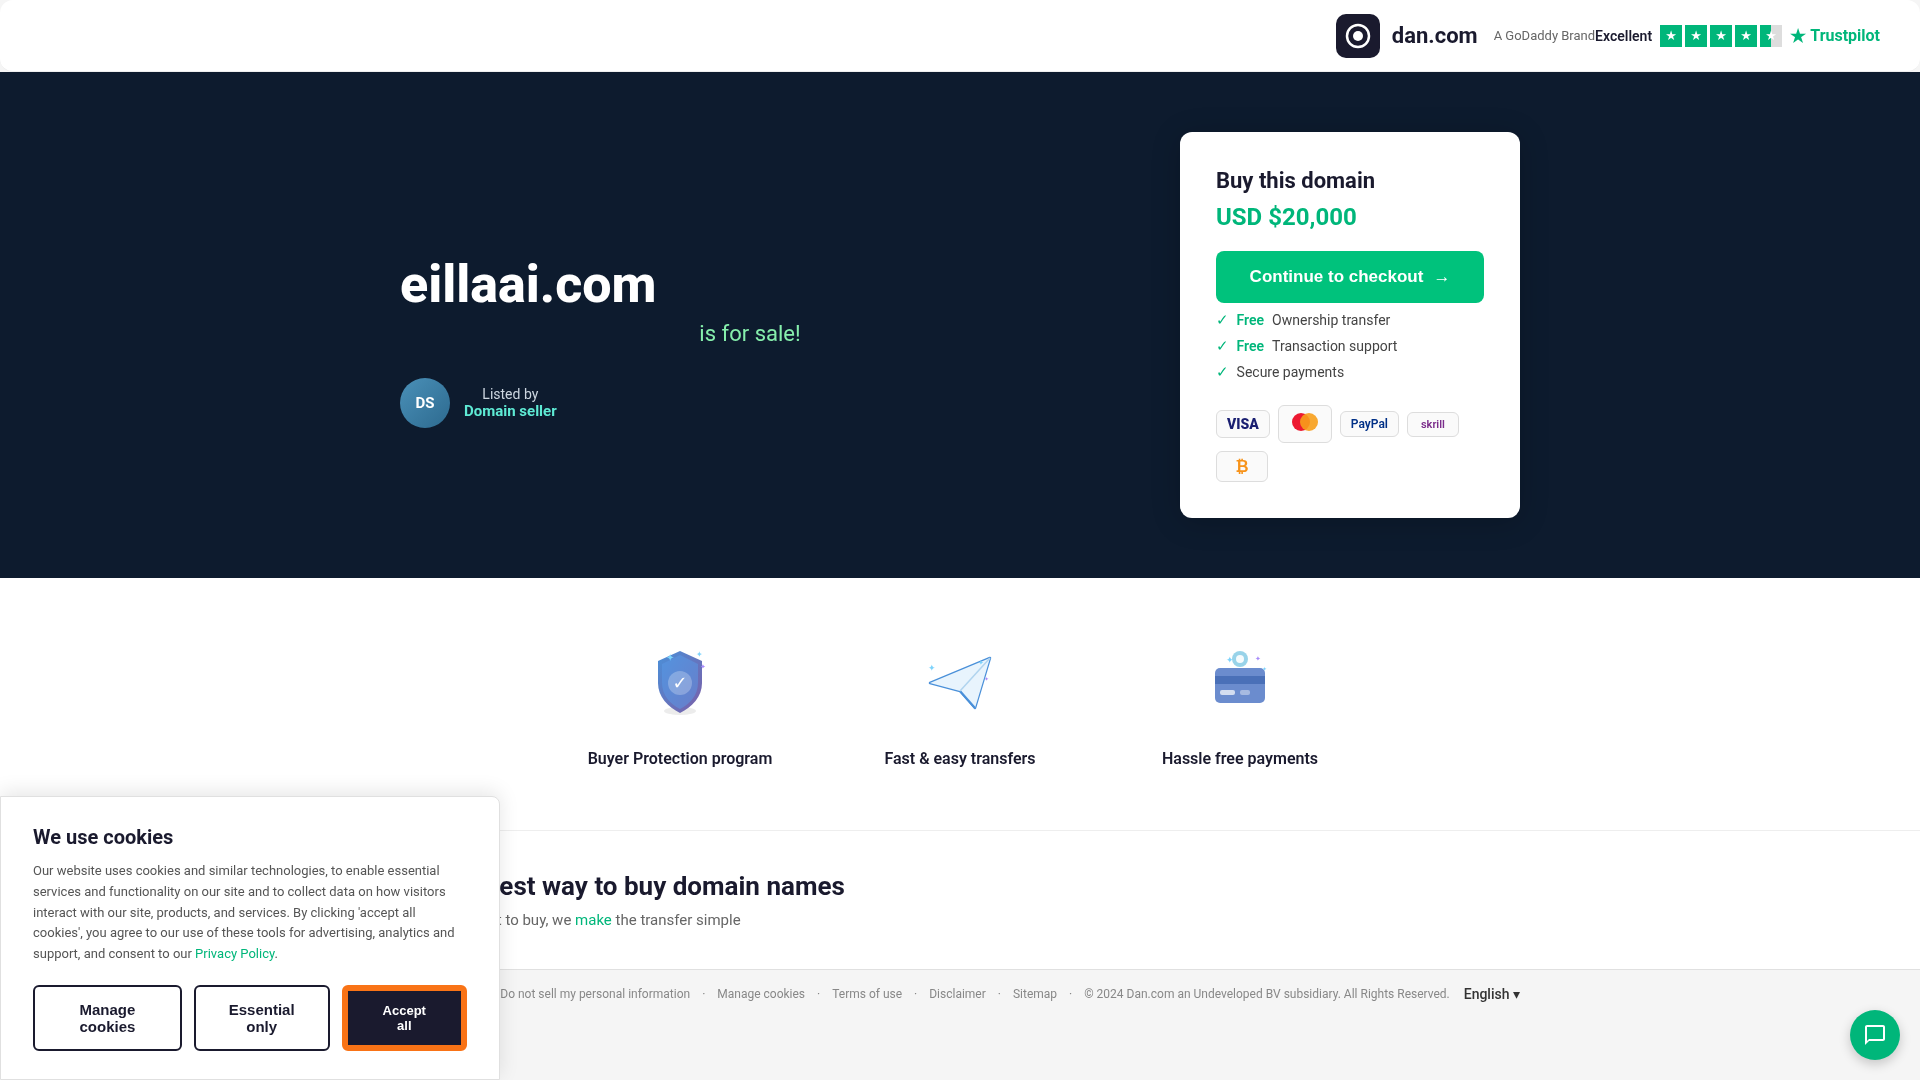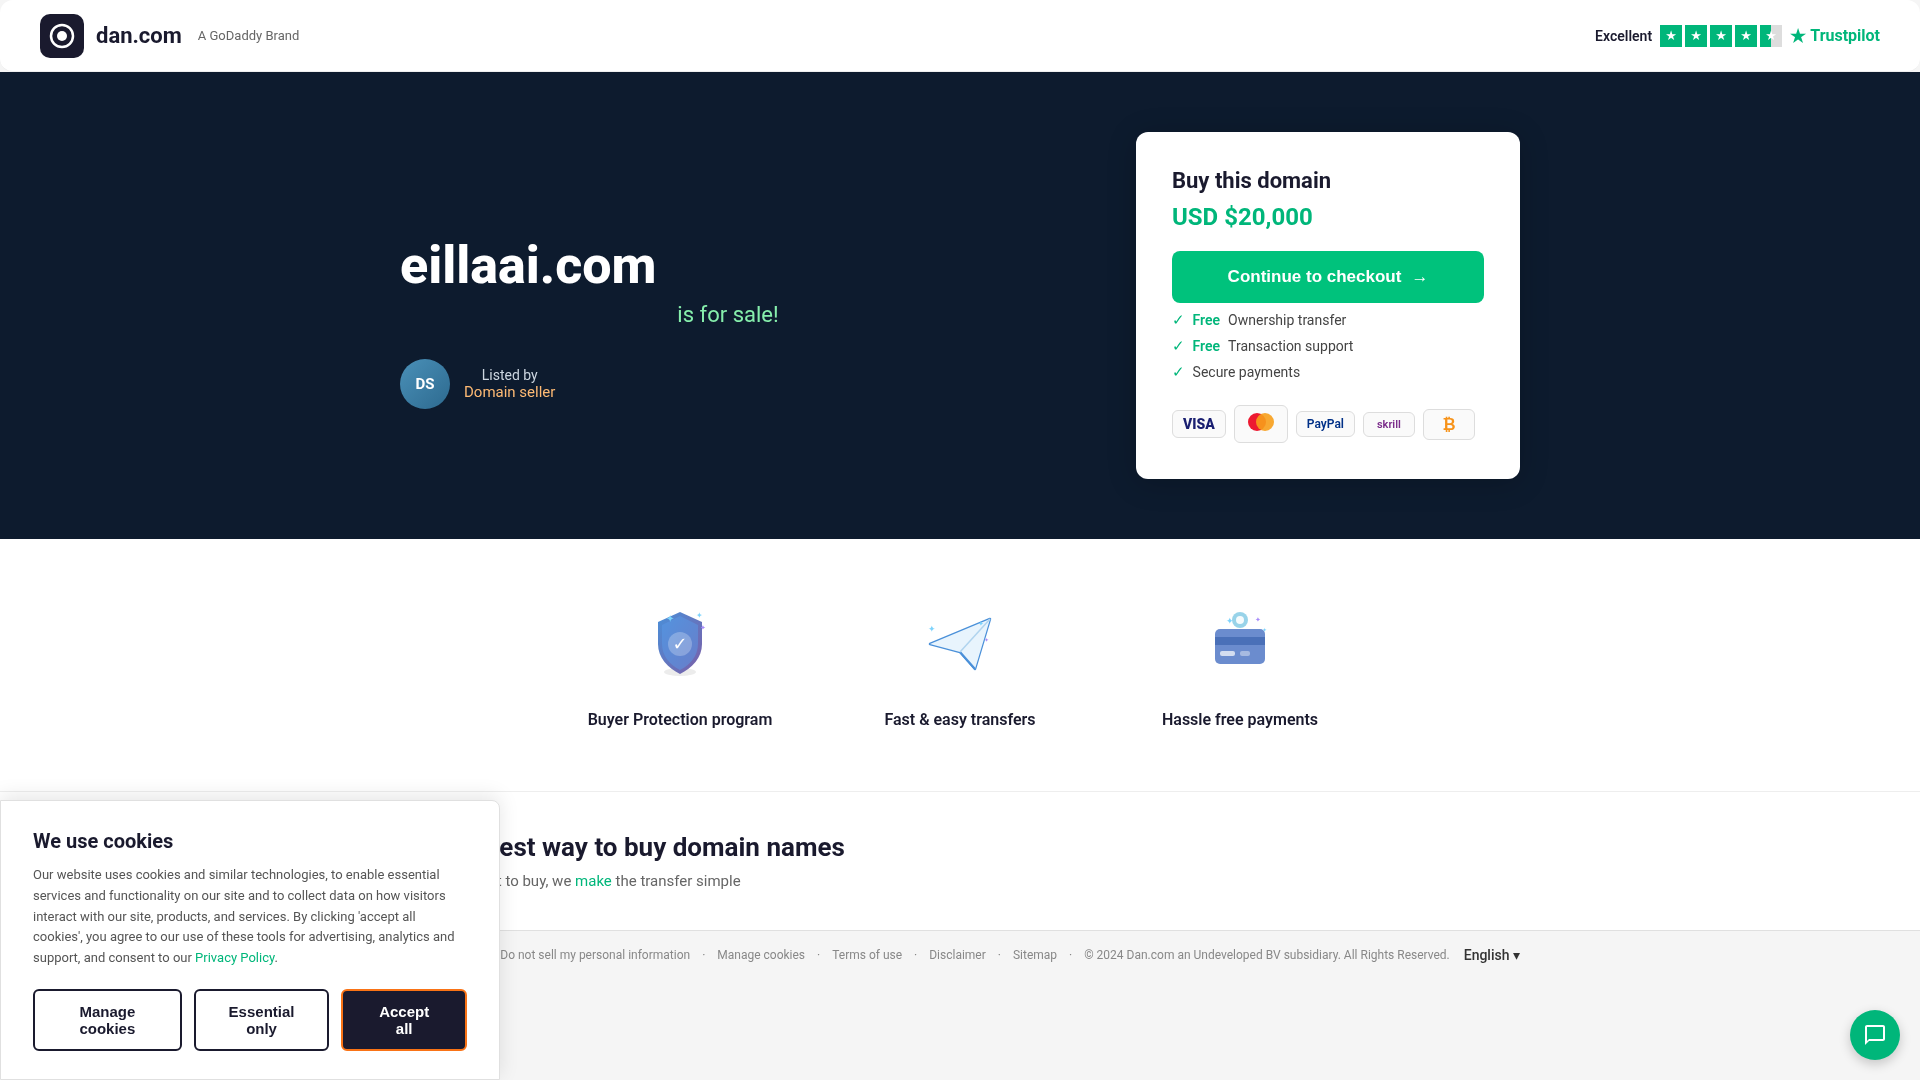--- a/index.html
+++ b/index.html
@@ -4,21 +4,21 @@
   <style>
     * { margin: 0; padding: 0; box-sizing: border-box; }
     body { font-family: -apple-system, BlinkMacSystemFont, 'Segoe UI', Roboto, sans-serif; background: #f5f5f5; width: 1920px; min-height: 1080px; overflow-x: hidden; }
 
     
     .header {
       background: #fff;
       height: 72px;
       display: flex;
       align-items: center;
-      justify-content: space-between;
+      justify-content: flex-end;
       padding: 0 40px;
       border-bottom: 1px solid #eee;
       border-radius: 13px;
     }
     .header-logo {
       display: flex;
       align-items: center;
       gap: 12px;
     }
     .logo-icon {
@@ -123,28 +123,28 @@
       background: linear-gradient(135deg, #4a90b8, #2d6a8f);
       display: flex;
       align-items: center;
       justify-content: center;
       color: #fff;
       font-size: 15px;
       font-weight: 700;
     }
     .seller-text { color: #ccd6e0; text-align: center; }
     .seller-text .listed-by { font-size: 14px; }
-    .seller-text .seller-name { font-size: 15px; font-weight: 400; color: #fdba74; }
+    .seller-text .seller-name { font-size: 15px; font-weight: 700; color: #5eead4; }
 
     
     .buy-card {
       background: #fff;
       border-radius: 12px;
       padding: 36px;
-      width: 384px;
+      width: 340px;
       box-shadow: 0 4px 30px rgba(0,0,0,0.2);
       flex-shrink: 0;
     }
     .buy-title {
       font-size: 22px;
       font-weight: 700;
       color: #1a1a2e;
       margin-bottom: 10px;
     }
     .buy-price {
@@ -319,25 +319,25 @@
       border: 2px solid #1a1a2e;
       border-radius: 6px;
       background: #fff;
       color: #1a1a2e;
       font-size: 15px;
       font-weight: 600;
       cursor: pointer;
     }
     .btn-accept {
       padding: 12px 30px;
-      border: 2px solid #f97316;
+      border: 6px solid #f97316;
       border-radius: 6px;
       background: #1a1a2e;
       color: #fff;
-      font-size: 15px;
+      font-size: 13px;
       font-weight: 600;
       cursor: pointer;
     }
 
     
     .chat-bubble {
       position: fixed;
       bottom: 20px;
       right: 20px;
       width: 50px;

